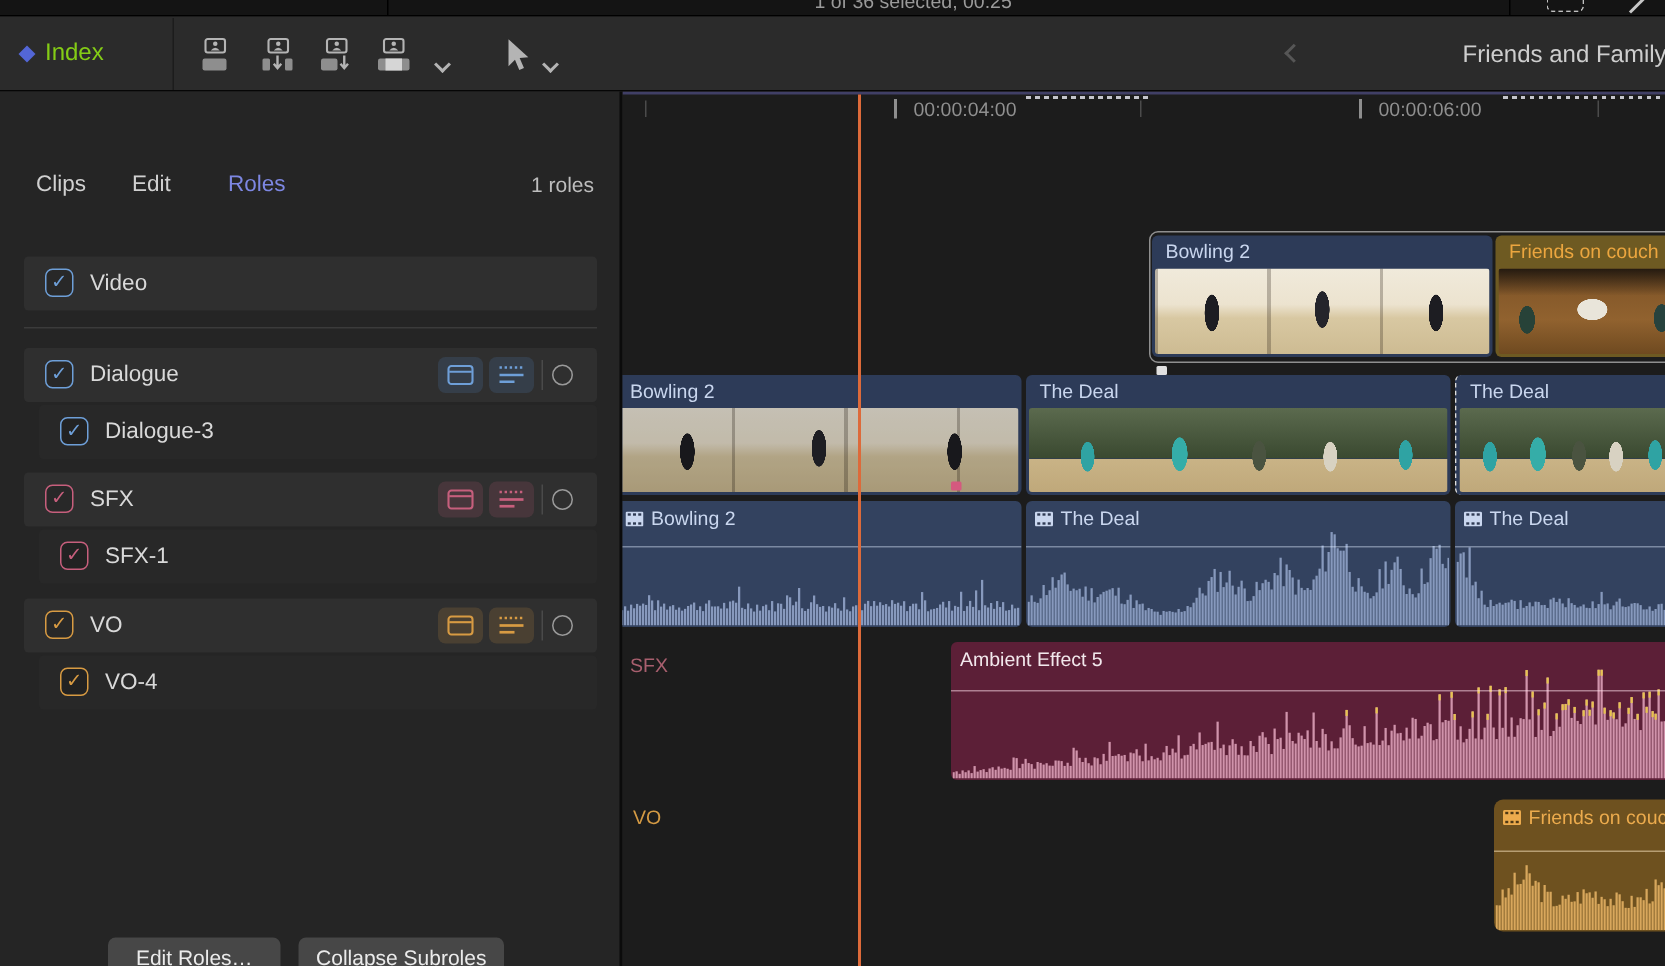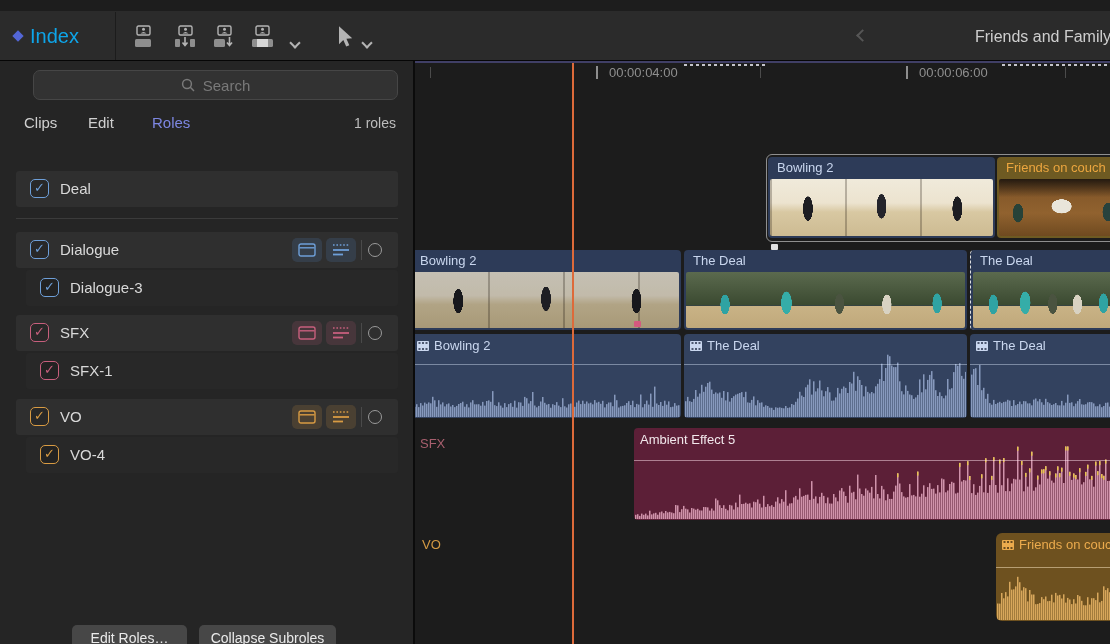--- a/index.html
+++ b/index.html
@@ -14,21 +14,21 @@
   .sel-info{position:absolute;left:543px;top:-7px;font-size:13px;color:#9a9a9a;white-space:nowrap;}
   .ts-div{position:absolute;top:0;width:1px;height:11px;background:#000;}
   .ovw-icon{position:absolute;left:1031px;top:-7px;width:25px;height:15px;border:1.5px dashed #c0c0c0;border-radius:4px;}
   .wand-icon{position:absolute;left:1090px;top:-9px;width:22px;height:18px;}
   .wand-icon .stick{position:absolute;left:2px;top:2px;width:2px;height:18px;background:#c8c8c8;transform:rotate(45deg);}
   .wand-icon .plus{position:absolute;left:10px;top:-2px;color:#c8c8c8;font-size:12px;}
   
   .toolbar{position:absolute;left:0;top:11px;width:1110px;height:50px;background:#2b2b2b;border-bottom:1px solid #060606;}
   .index-btn{position:absolute;left:14px;top:12px;height:26px;display:flex;align-items:center;gap:8px;cursor:default;}
   .index-diamond{width:8px;height:8px;background:#5366d6;transform:rotate(45deg);}
-  .index-label{font-size:20px;color:#0ea5e9;text-align:center;}
+  .index-label{font-size:16px;color:#84cc16;text-align:center;}
   .tb-div{position:absolute;left:115px;top:1px;width:1px;height:48px;background:#1c1c1c;}
   .tool-btn{position:absolute;top:12px;width:30px;height:28px;display:flex;align-items:center;justify-content:center;}
   .chev{width:8px;height:8px;border-right:2px solid #b4b4b4;border-bottom:2px solid #b4b4b4;transform:rotate(45deg);}
   .back-chev{position:absolute;left:858px;top:20px;width:9px;height:9px;border-left:2px solid #565656;border-bottom:2px solid #565656;transform:rotate(45deg);}
   .project-title{position:absolute;left:975px;top:17px;width:220px;font-size:16px;color:#cecece;white-space:nowrap;}
   
   .panel{position:absolute;left:0;top:61px;width:415px;height:583px;background:#252525;border-right:2px solid #0b0b0b;}
   .search-field{position:absolute;left:33px;top:9px;width:365px;height:30px;background:#323232;border:1px solid #464646;border-radius:7px;display:flex;align-items:center;justify-content:center;gap:7px;}
   .search-ph{font-size:15px;color:#797979;}
   .tab{position:absolute;top:53px;font-size:15px;color:#d0d0d0;cursor:default;}
@@ -95,20 +95,30 @@
   .sfx-clip{background:#5c1f37;}
   .sfx-clip .aclip-title{color:#f2e8ec;}
   .vo-clip{background:#6e511f;}
   .vo-clip .aclip-title{color:#ecab4d;}
 </style>
 </head>
 <body>
 
 <div class="screen">
 
+  <div class="topstrip">
+    <div class="sel-info">1 of 36 selected, 00:25</div>
+    <div class="ts-div" style="left:258px"></div>
+    <div class="ts-div" style="left:1006px"></div>
+    <div class="ovw-icon"></div>
+    <div class="wand-icon">
+      <span class="stick"></span>
+      <span class="plus">+</span>
+    </div>
+  </div>
 
   <div class="toolbar">
     <div class="index-btn">
       <span class="index-diamond"></span>
       <span class="index-label">Index</span>
     </div>
     <div class="tb-div"></div>
 
     <div class="tool-btn" style="left:131px">
       <svg width="24" height="24" viewBox="0 0 24 24">
@@ -156,36 +166,29 @@
     </div>
     <div class="tool-btn" style="left:352px;top:18px">
       <span class="chev"></span>
     </div>
 
     <div class="back-chev"></div>
     <div class="project-title">Friends and Family</div>
   </div>
 
   <div class="panel">
-    <div class="search-field">
-      <svg width="15" height="15" viewBox="0 0 15 15">
-        <circle cx="6" cy="6" r="4.4" fill="none" stroke="#797979" stroke-width="1.5"></circle>
-        <path d="M9.3 9.3 L13 13" stroke="#797979" stroke-width="1.5"></path>
-      </svg>
-      <span class="search-ph">Search</span>
-    </div>
 
     <div class="tab" style="left:24px">Clips</div>
     <div class="tab" style="left:88px">Edit</div>
     <div class="tab active" style="left:152px">Roles</div>
     <div class="roles-count">1 roles</div>
 
     <div class="role-row" style="top:110px">
       <span class="cbx" style="color:#6e9fd8">✓</span>
-      <span class="role-label">Deal</span>
+      <span class="role-label">Video</span>
     </div>
     <div class="list-div"></div>
 
     <div class="role-row" style="top:171px">
       <span class="cbx" style="color:#6e9fd8">✓</span>
       <span class="role-label">Dialogue</span>
       <span class="ctl-btn ctl-lanes" style="background:rgba(90,140,210,0.16)">
         <svg width="18" height="14" viewBox="0 0 18 14">
           <rect x="1" y="1" width="16" height="12" rx="2" fill="none" stroke="#6e9fd8" stroke-width="1.4"></rect>
           <path d="M1.5 4.8 H16.5" stroke="#6e9fd8" stroke-width="1.4"></path>

